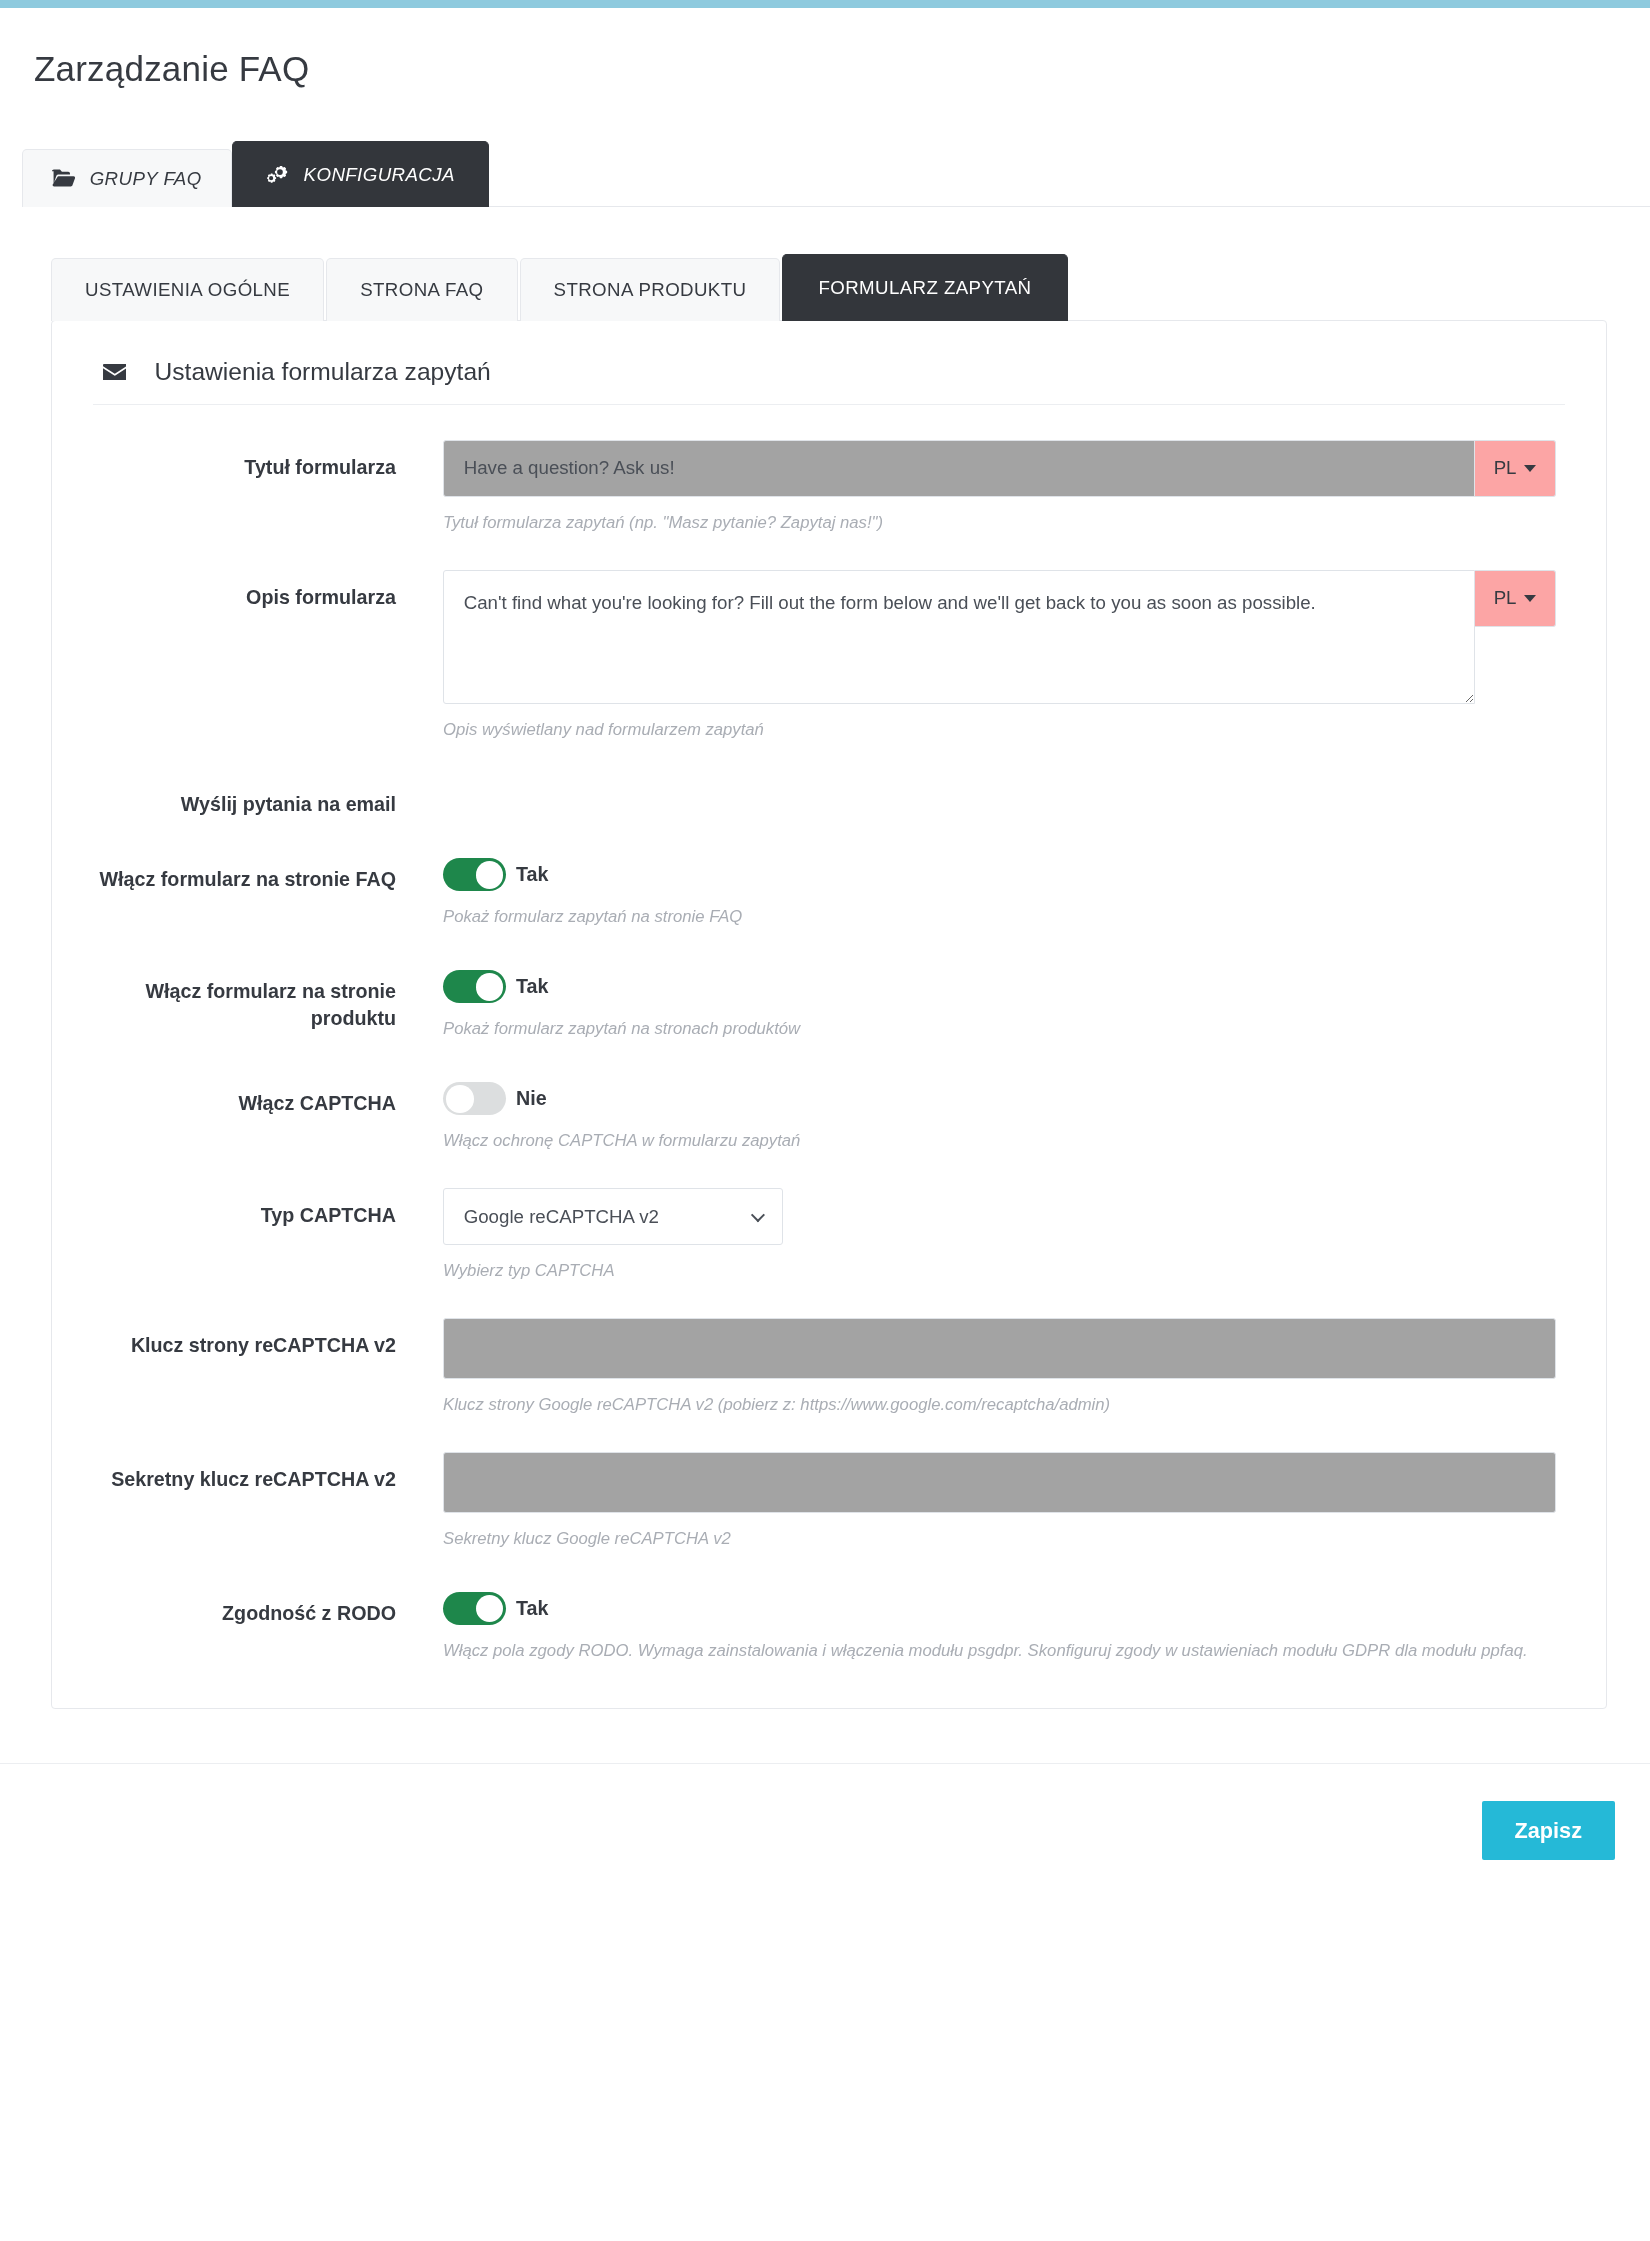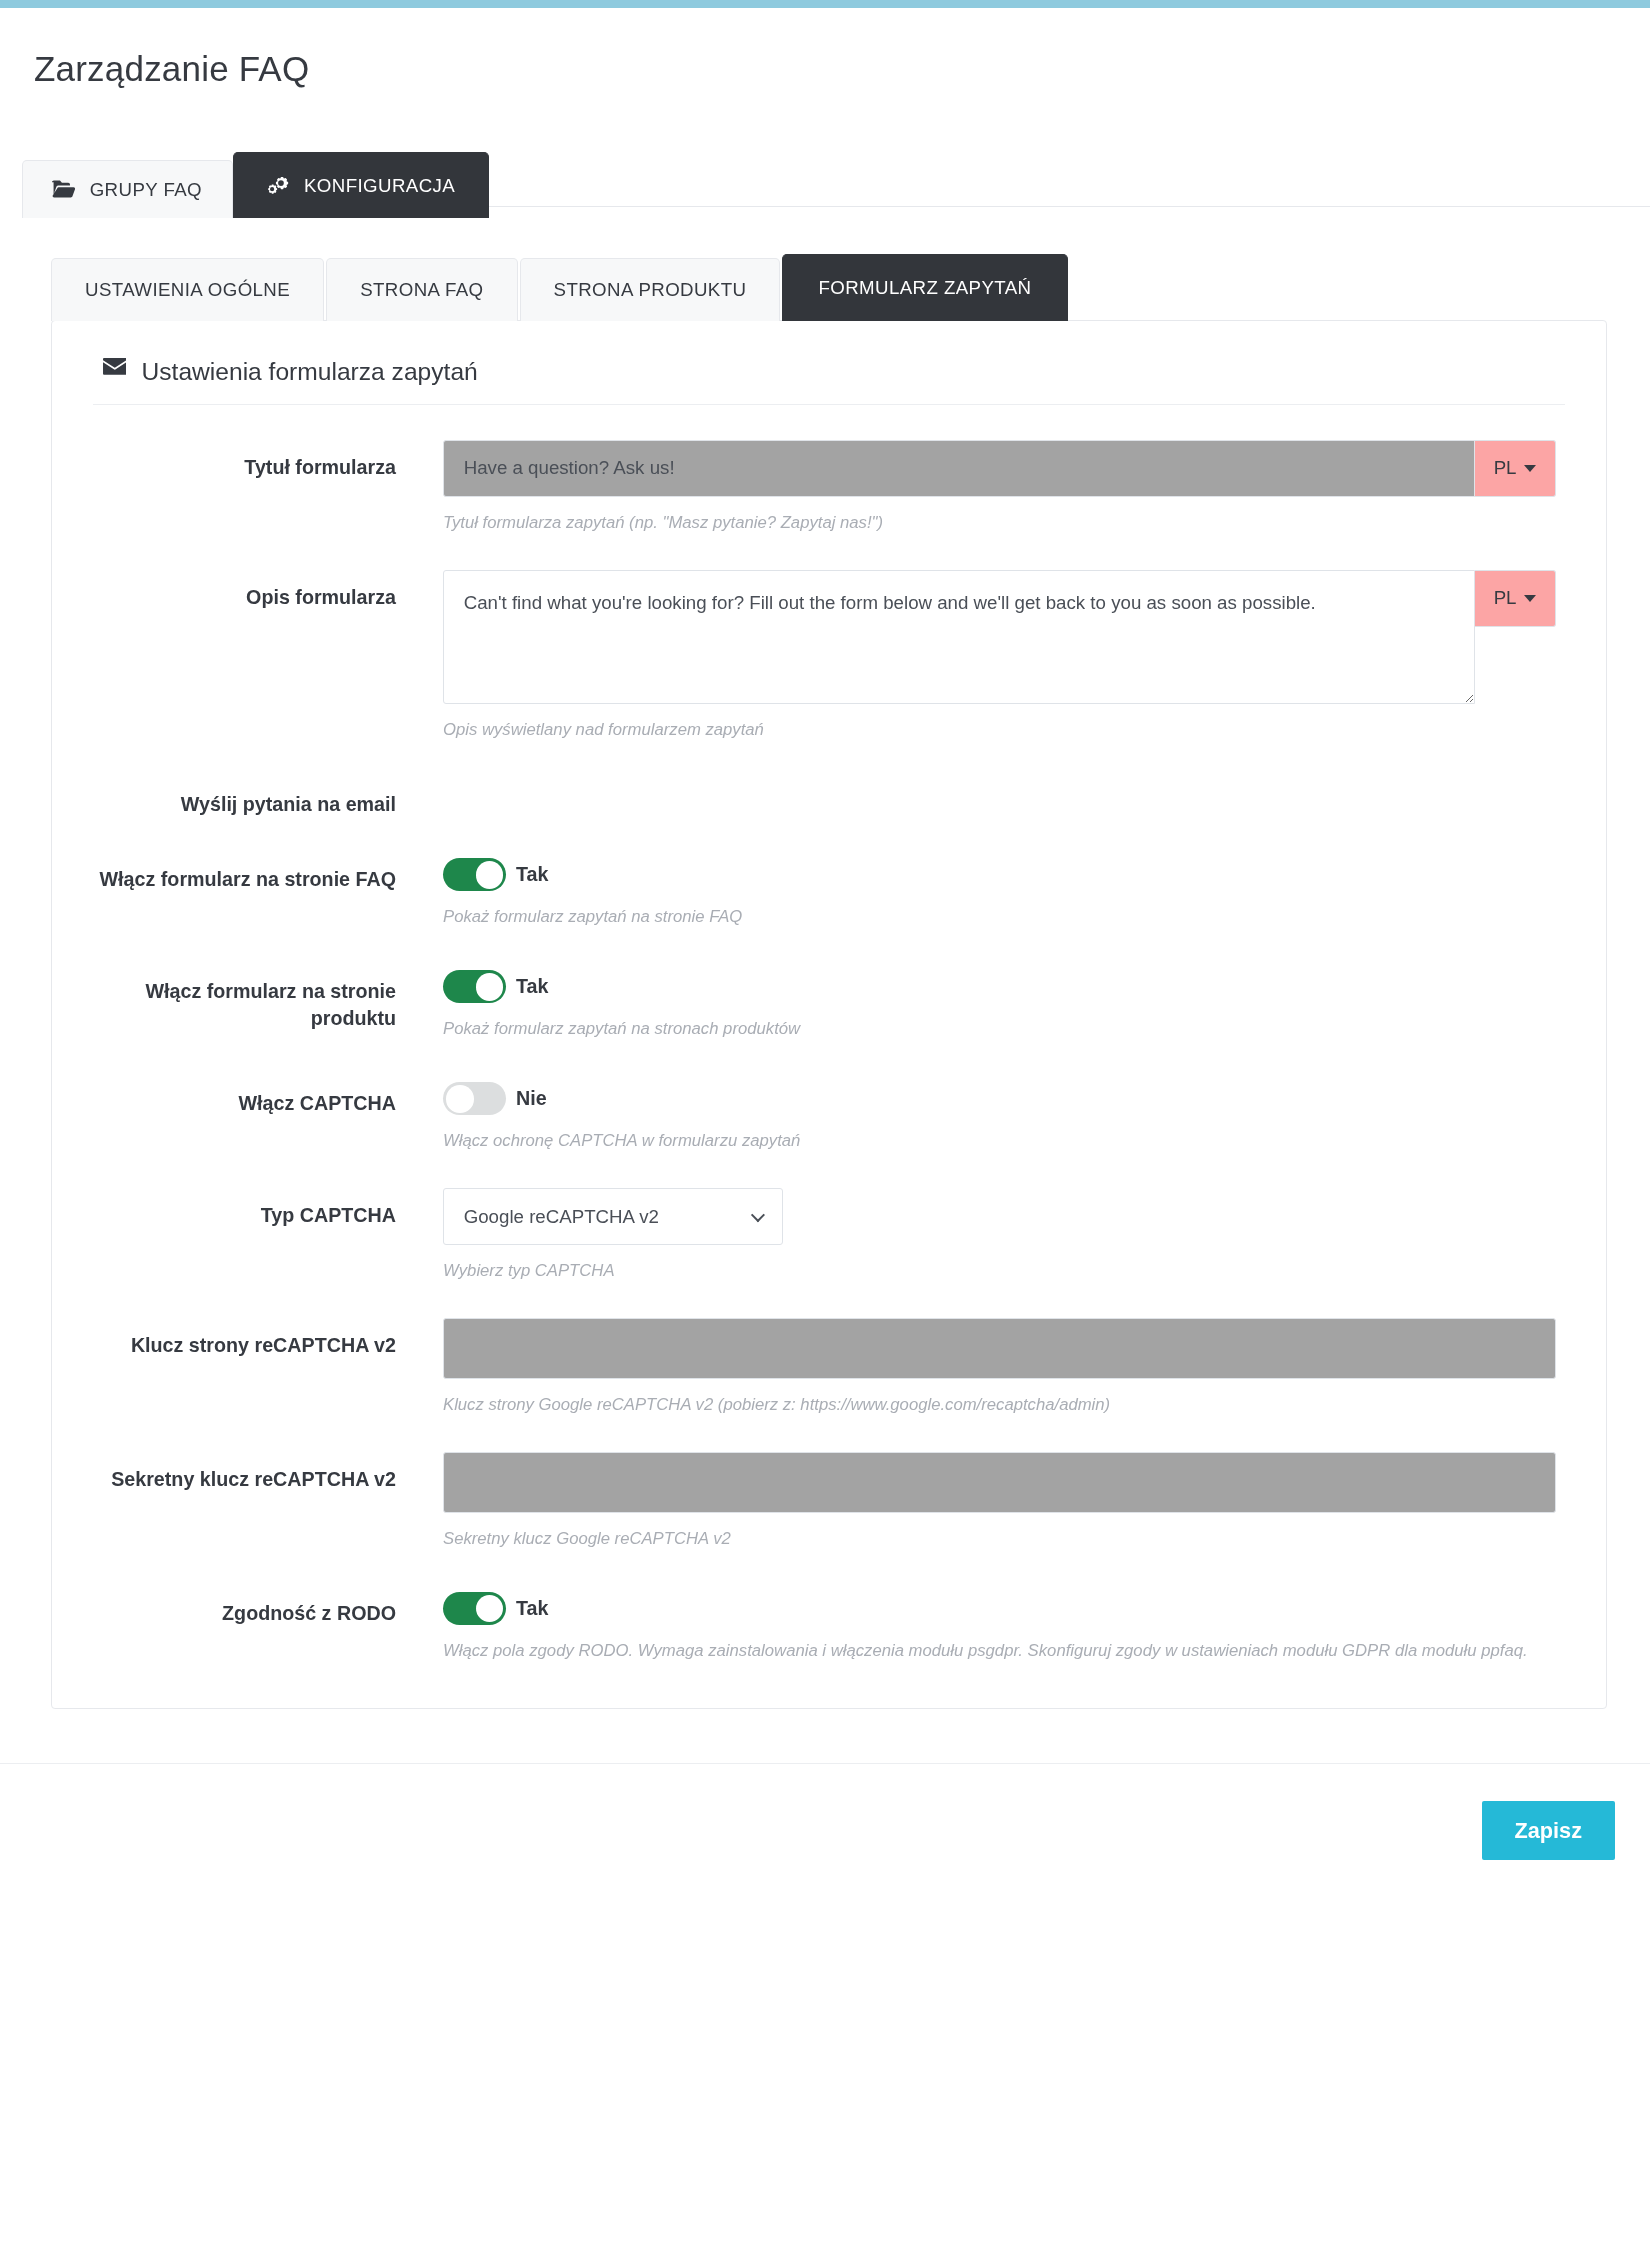--- a/index.html
+++ b/index.html
@@ -43,21 +43,22 @@
     padding: 17.7px 29.6px;
     font-size: 18.7px;
     letter-spacing: 0.4px;
     background: #f7f8f9;
     border: 1px solid #e6e8ec;
     border-bottom: none;
     border-radius: 4.9px 4.9px 0 0;
     color: #363a41;
     cursor: pointer;
     position: relative;
-    top: 12px;
+    top: 1px;
+    font-style: italic;
   }
   .main-tab.active {
     background: #33363b;
     color: #ffffff;
     border-color: #33363b;
     padding: 21.7px 33px;
   }
   .main-tabs-rule {
     height: 1px;
     background: #e6e8ec;
@@ -104,22 +105,22 @@
     border-radius: 3.9px;
     background: #ffffff;
     width: 1556px;
     margin-left: 51px;
     padding: 29.6px 41px 45px 41px;
     position: relative;
     top: -1px;
   }
   .panel-head {
     display: flex;
-    align-items: flex-start;
-    gap: 15px;
+    align-items: center;
+    gap: 28px;
     font-size: 24.6px;
     color: #363a41;
     padding: 7.9px 0 17.7px 9.9px;
     border-bottom: 1px solid #eceef1;
   }
 
   
   .form-row {
     display: flex;
     align-items: flex-start;

